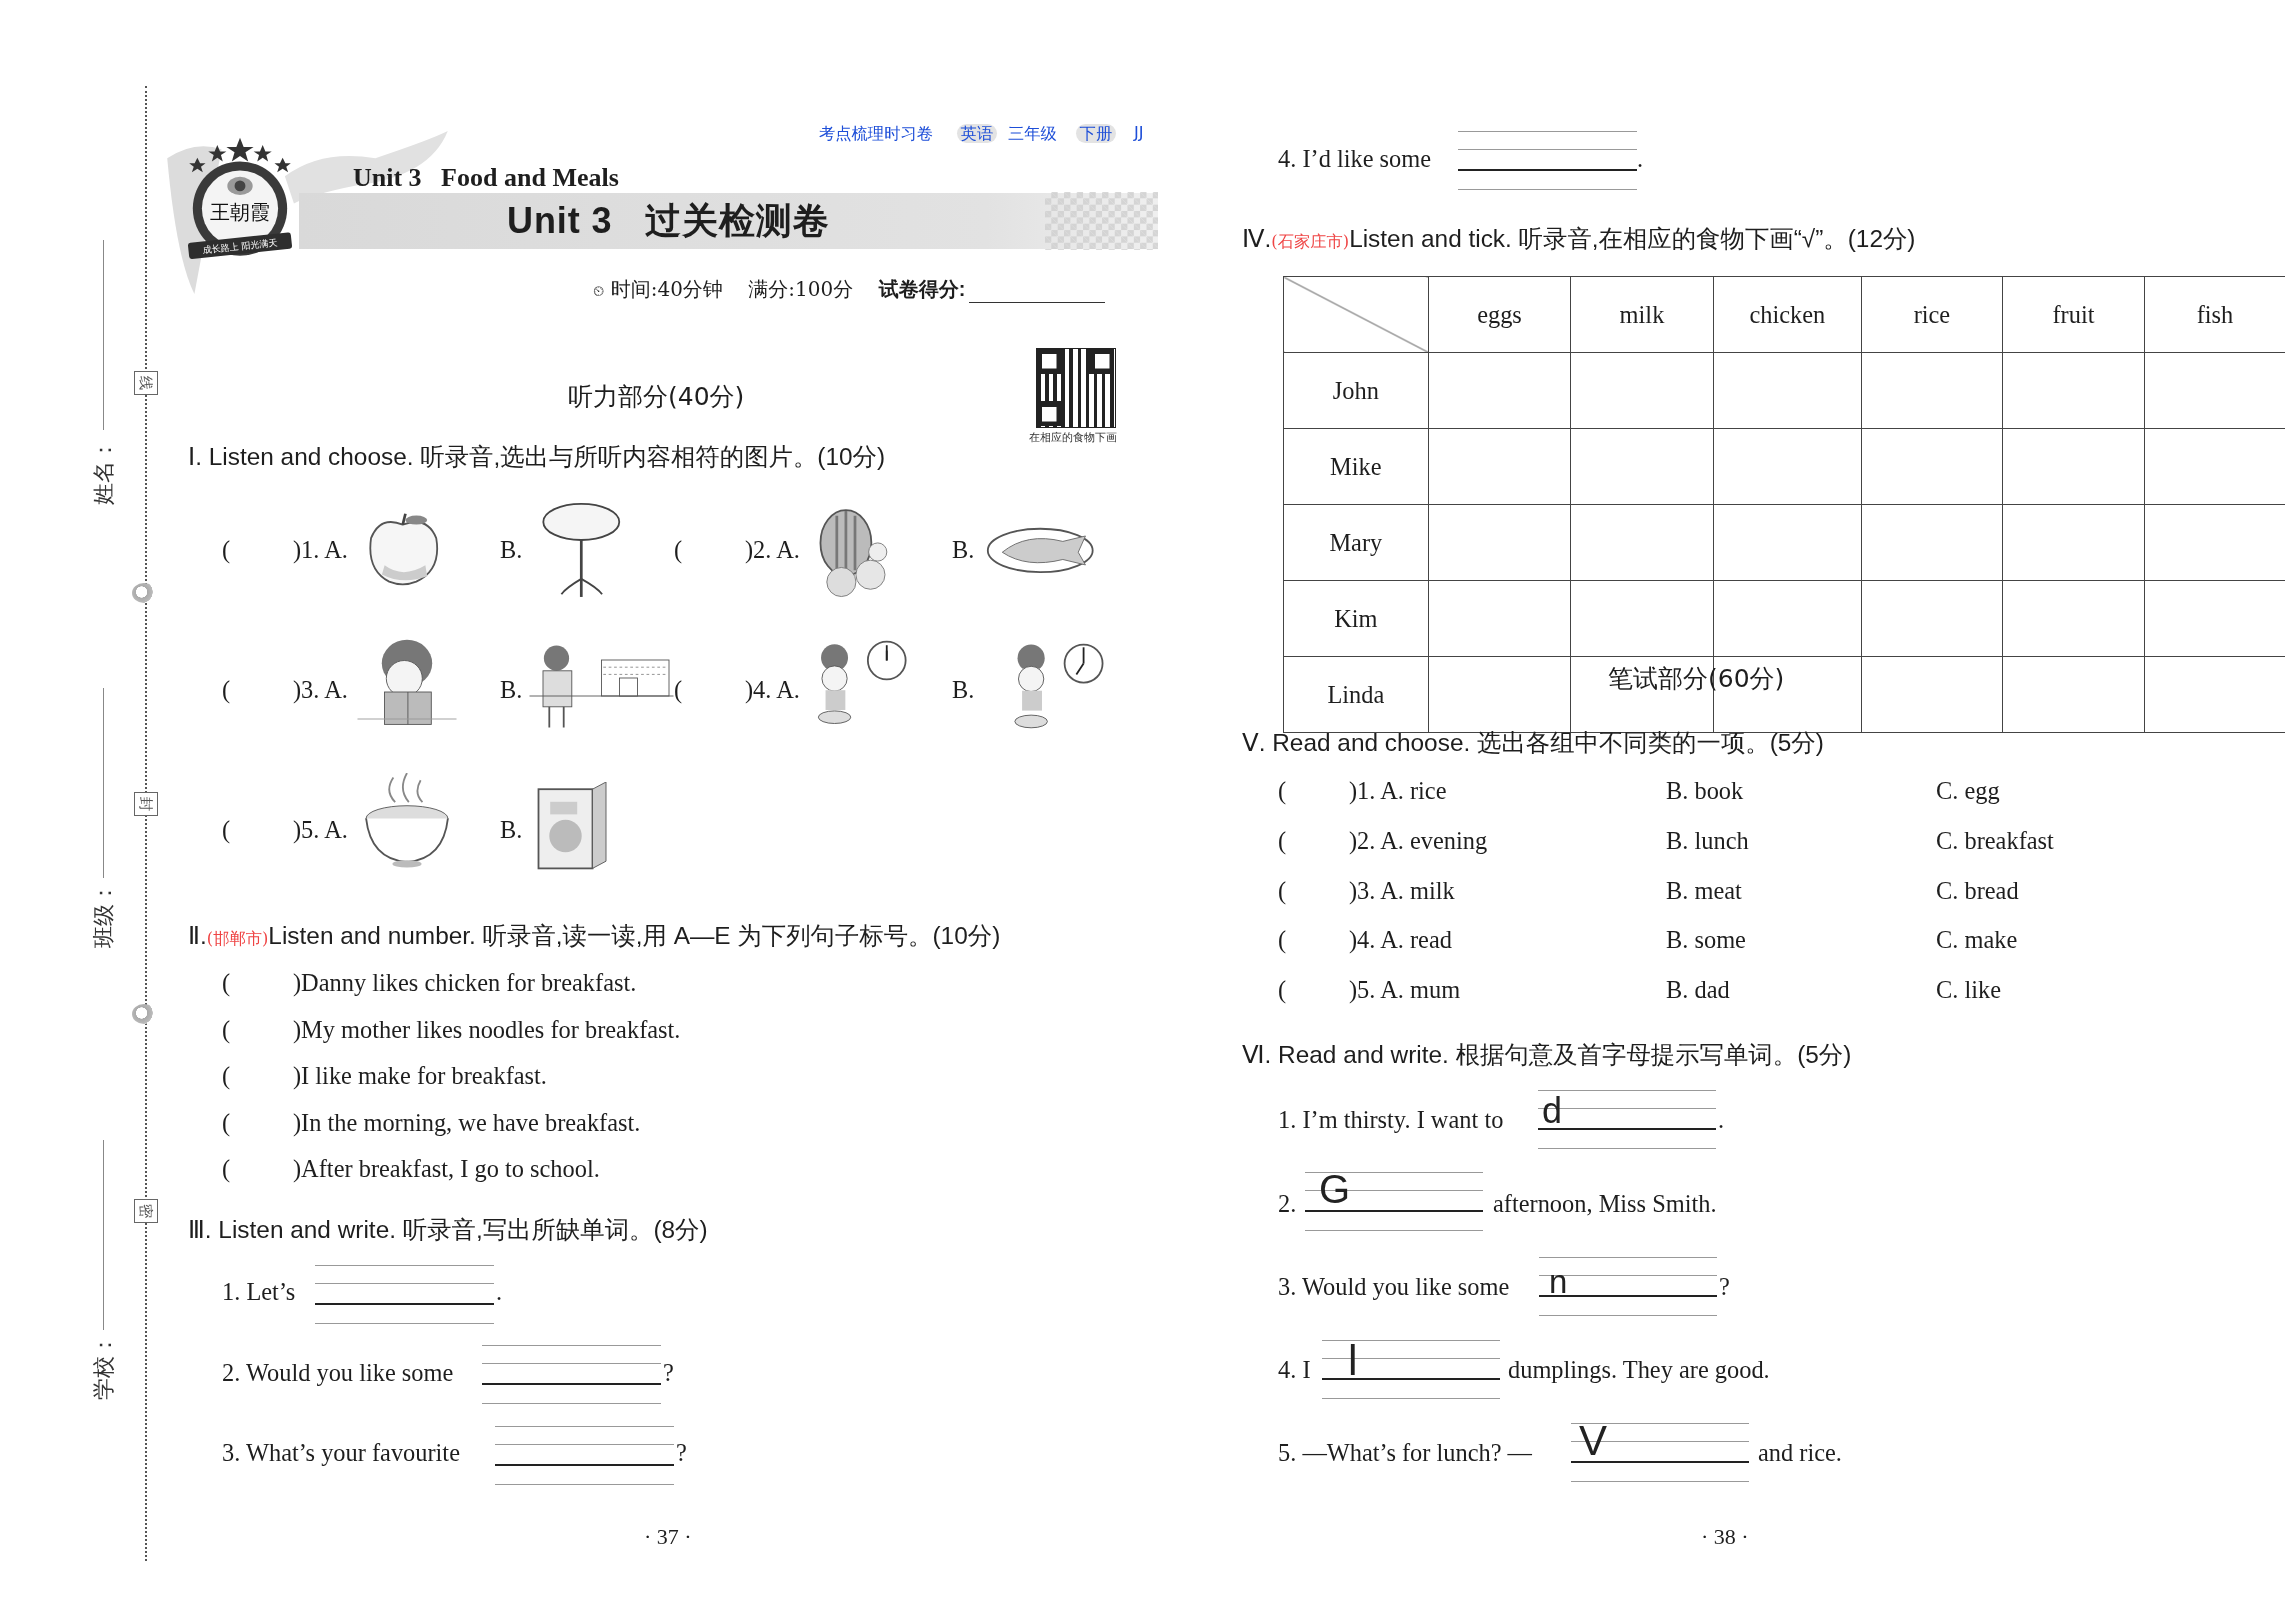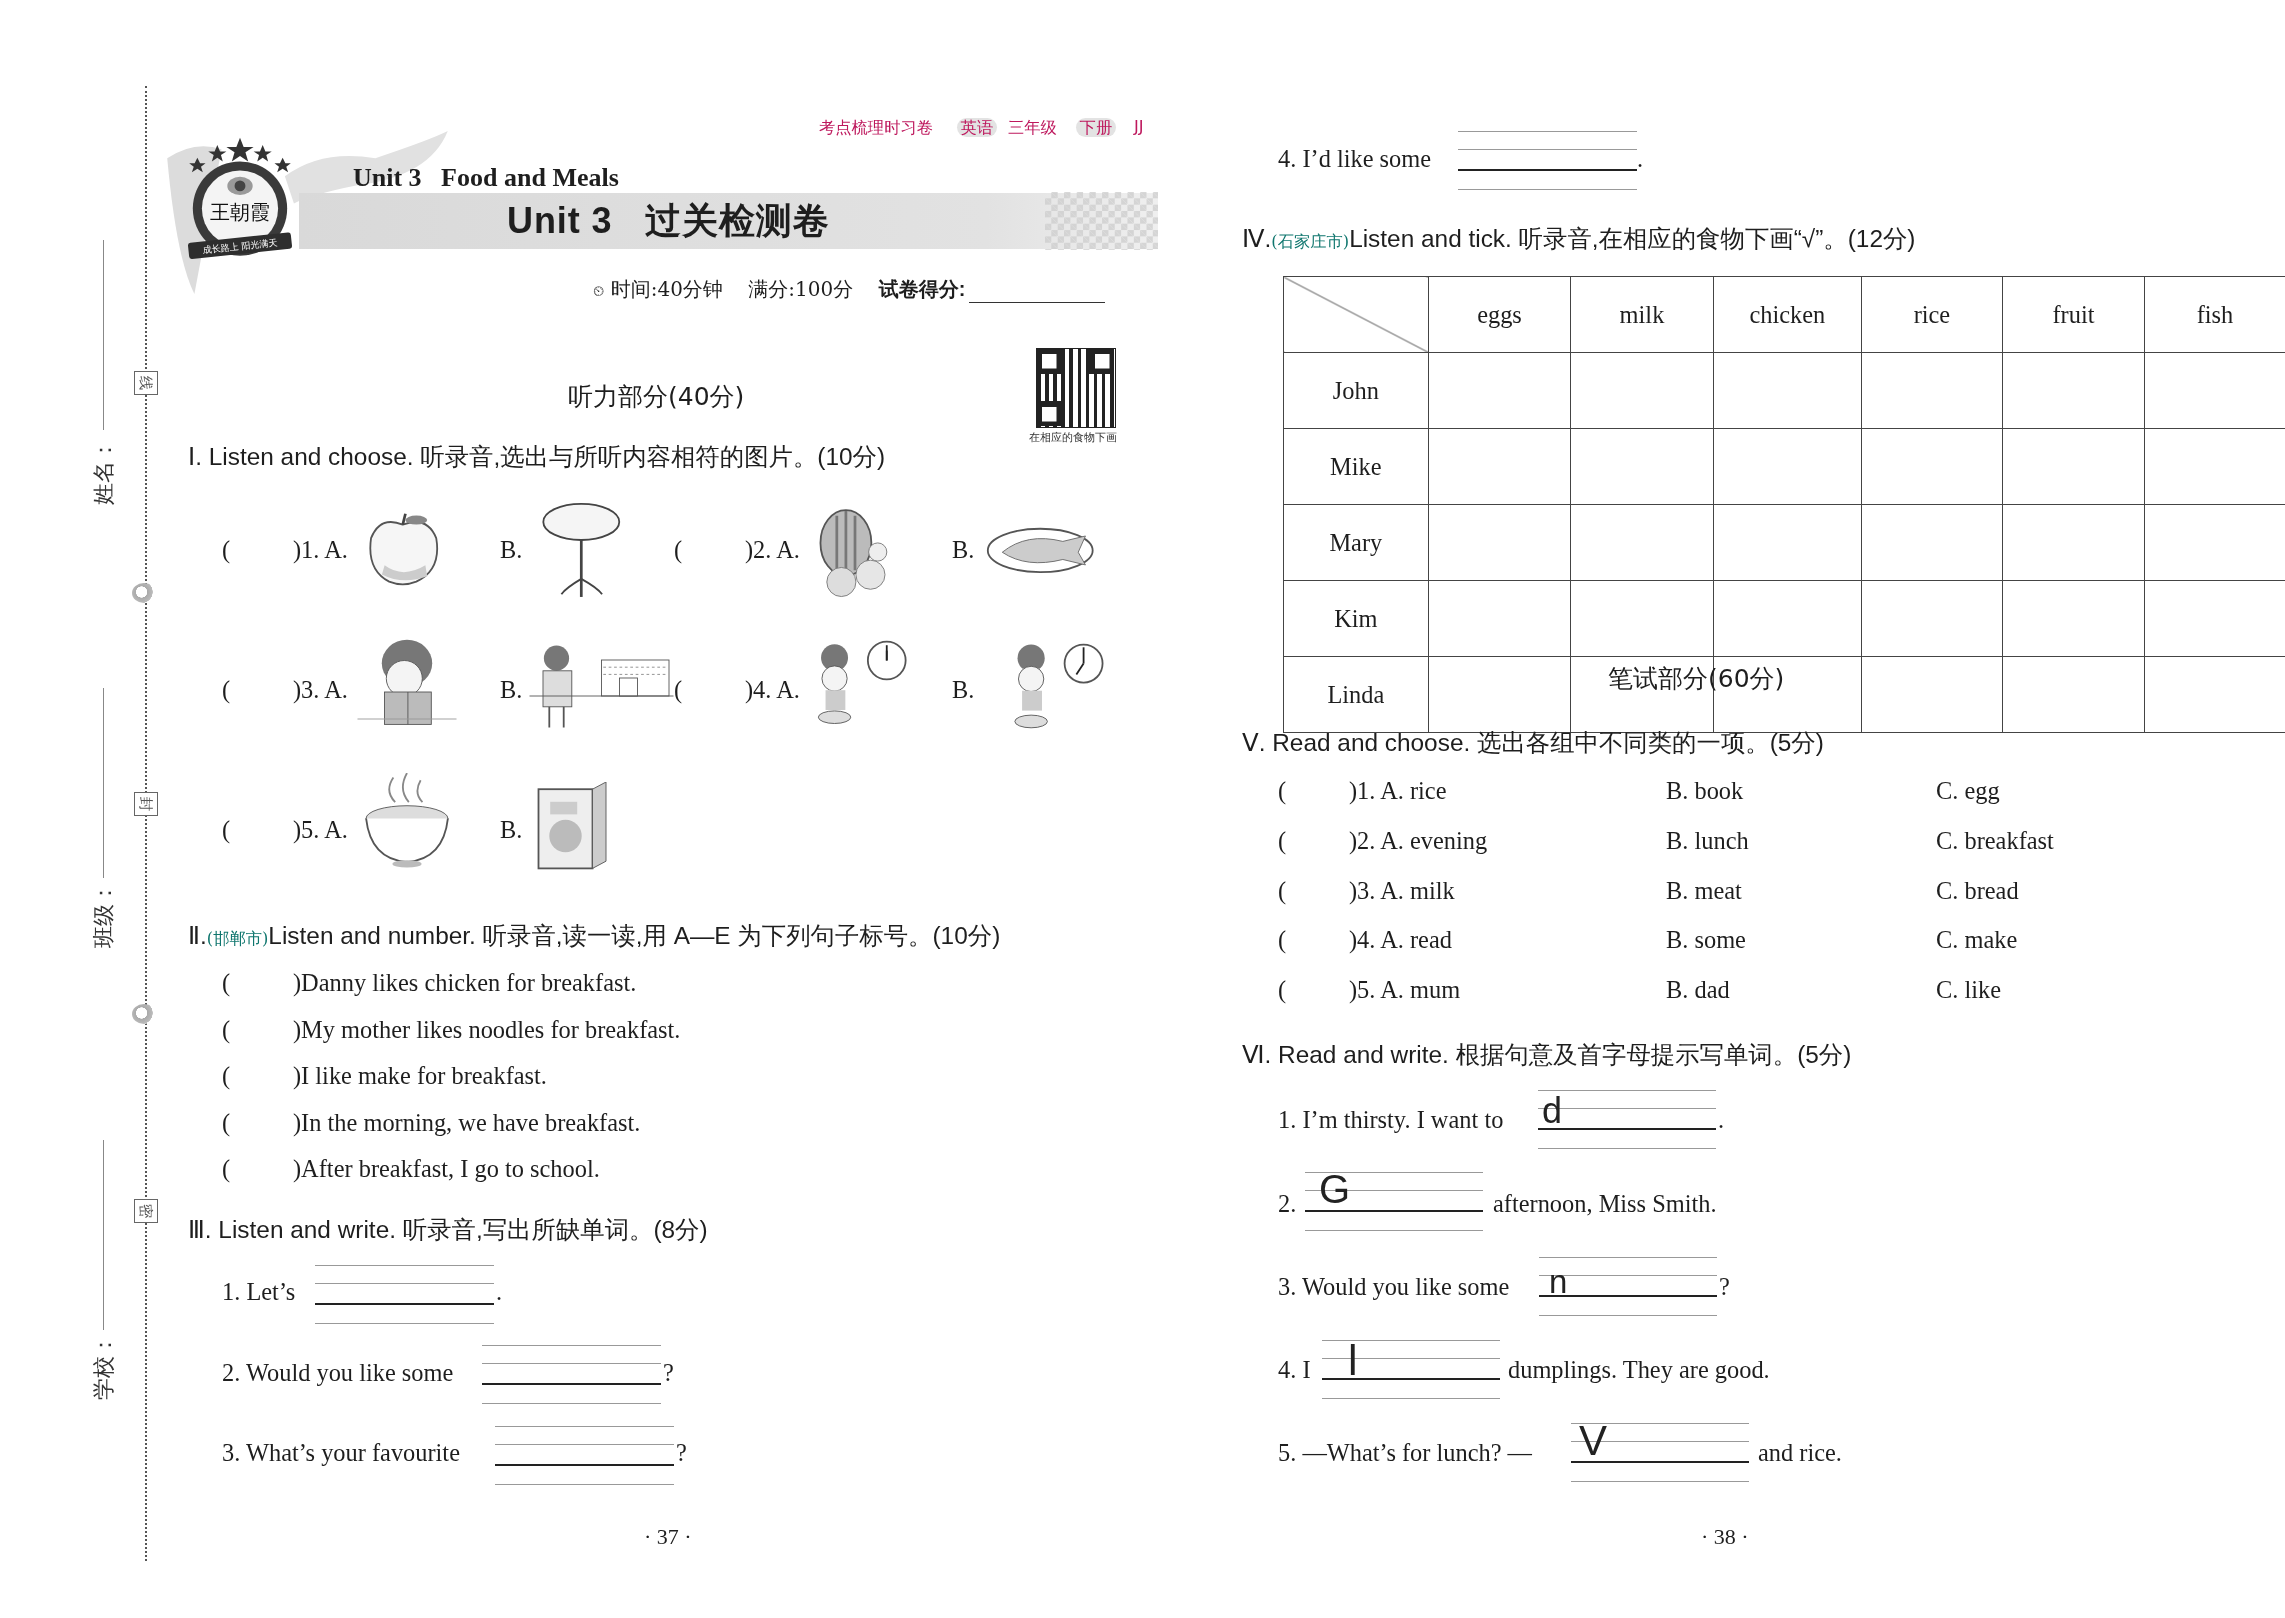--- a/index.html
+++ b/index.html
@@ -12,39 +12,39 @@
   .bind-mark{position:absolute;left:134px;width:22px;height:22px;border:1.4px solid #666;background:#fff;font-size:14.5px;line-height:22px;text-align:center;color:#555;font-family:"DejaVu Sans",sans-serif;transform:rotate(90deg);}
   .bind-swirl{position:absolute;left:132px;width:23.5px;height:20px;border-radius:50%;background:radial-gradient(circle at 40% 45%,#fff 30%,#aaa 32%,#bbb 60%,#fff 62%);}
   .margin-label{position:absolute;left:80px;font-size:22px;color:#333;transform:rotate(-90deg);transform-origin:center;white-space:nowrap;font-family:"DejaVu Sans",sans-serif;}
   .margin-line{position:absolute;left:103px;width:0;border-left:1.8px solid #888;}
   
   .logo{position:absolute;left:181px;top:136px;width:118px;height:127px;}
   .ribbon{position:absolute;left:299px;top:193px;width:859px;height:56px;background:linear-gradient(90deg,#d9d9d9 0%,#e2e2e2 80%,#efefef 100%);}
   .checker{position:absolute;left:1045px;top:192px;width:113px;height:58px;background-image:linear-gradient(45deg,#cfcfcf 25%,transparent 25%,transparent 75%,#cfcfcf 75%),linear-gradient(45deg,#cfcfcf 25%,transparent 25%,transparent 75%,#cfcfcf 75%);background-size:12.7px 12.7px;background-position:0 0,6.3px 6.3px;opacity:.8;}
   .subtitle-en{position:absolute;left:353px;top:163px;font-size:26px;font-weight:bold;}
   .main-title{position:absolute;left:507px;top:197px;font-size:36px;font-weight:bold;font-family:"Liberation Sans","DejaVu Sans",sans-serif;letter-spacing:0.9px;}
-  .series{position:absolute;top:117px;font-size:16.3px;font-family:"DejaVu Sans",sans-serif;color:#be185d;}
+  .series{position:absolute;top:123px;font-size:16.3px;font-family:"DejaVu Sans",sans-serif;color:#1d4ed8;}
   .series .pill{background:#e3e3e3;border-radius:11px;padding:0 3.6px;}
   .meta-line{position:absolute;left:593px;top:276px;font-size:20px;font-family:"DejaVu Serif",serif;white-space:nowrap;}
   .score-line{display:inline-block;width:136px;border-bottom:1.8px solid #333;height:20px;vertical-align:bottom;margin-left:3.6px;}
   .part-title{position:absolute;font-size:25px;font-family:"DejaVu Sans",sans-serif;}
   .qr{position:absolute;left:1036px;top:348px;width:78px;height:78px;border:0.9px solid #222;
       background:
         linear-gradient(#fff,#fff) 5.4px 5.4px/14.5px 14.5px no-repeat,
         linear-gradient(#222,#222) 0 0/25px 25px no-repeat,
         linear-gradient(#fff,#fff) 58px 5.4px/14.5px 14.5px no-repeat,
         linear-gradient(#222,#222) 52px 0/25px 25px no-repeat,
         linear-gradient(#fff,#fff) 5.4px 58px/14.5px 14.5px no-repeat,
         linear-gradient(#222,#222) 0 52px/25px 25px no-repeat,
         repeating-linear-gradient(90deg,#222 0 3.6px,#fff 3.6px 8.1px),
         repeating-linear-gradient(0deg,#fff 0 4.5px,transparent 4.5px 8.1px);
       background-blend-mode:normal;}
   .qr-caption{position:absolute;left:1029px;top:430px;font-size:11px;font-family:"DejaVu Serif",serif;color:#333;}
   .sec-title{position:absolute;font-size:24.4px;font-family:"Liberation Sans","DejaVu Sans",sans-serif;white-space:nowrap;}
-  .sec-title .region{font-size:16.3px;color:#0f766e;font-family:"DejaVu Serif",serif;}
+  .sec-title .region{font-size:16.3px;color:#ef4444;font-family:"DejaVu Serif",serif;}
   .q{position:absolute;font-size:24.4px;white-space:nowrap;}
   .paren{display:inline-block;width:71px;}
   .pic{position:absolute;}
   .writeline{position:absolute;}
   .writeline div{position:absolute;left:0;right:0;}
   .wl1{top:0;border-top:1.4px solid #999;}
   .wl2{top:18px;border-top:1.4px solid #999;}
   .wl3{top:38px;border-top:2.3px solid #222;}
   .wl4{top:58px;border-top:1.4px solid #999;}
   .hint{position:absolute;font-family:"Liberation Sans","DejaVu Sans",sans-serif;font-size:40px;font-weight:300;color:#222;line-height:1;}

